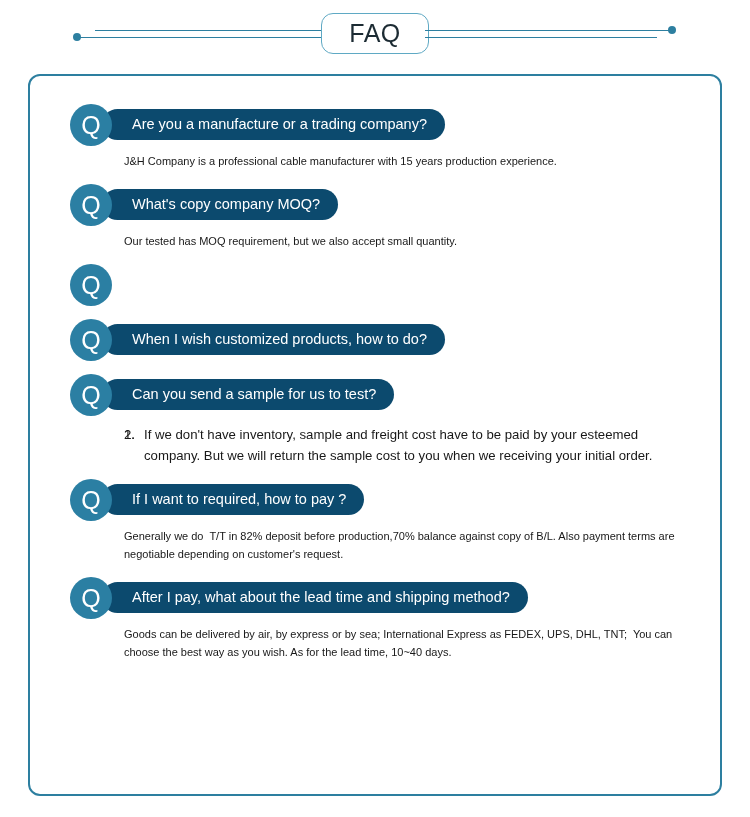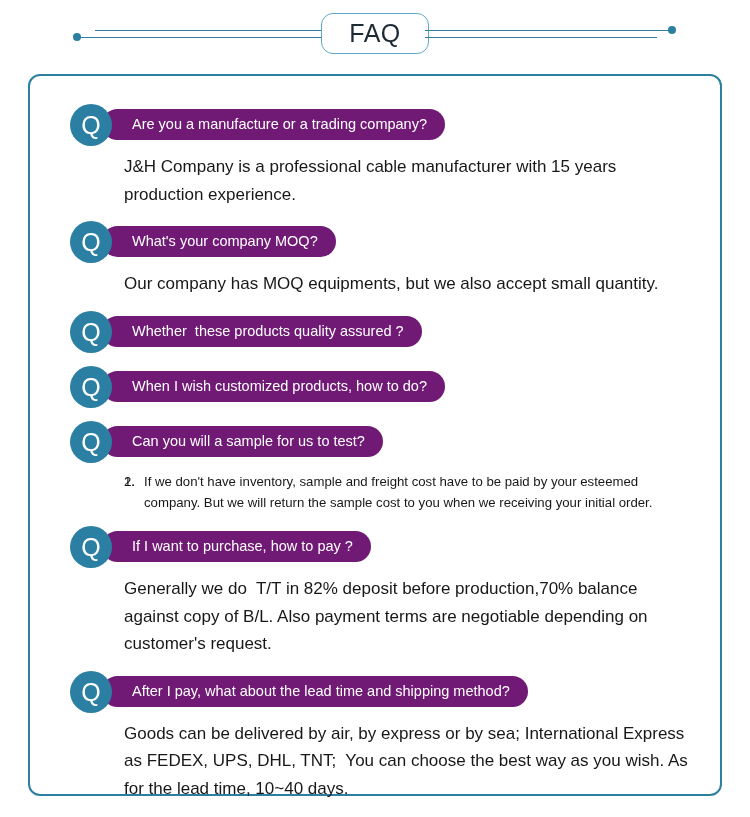--- a/index.html
+++ b/index.html
@@ -103,32 +103,32 @@
     font-size: 25px;
     line-height: 42px;
     text-align: center;
     z-index: 2;
   }
   .q-pill {
     position: absolute;
     left: 32px;
     top: 5px;
     height: 31px;
-    background: #701a75;
+    background: #0c4a6e;
     border-radius: 16px;
     color: #ffffff;
     font-size: 14.5px;
     line-height: 31px;
     padding: 0 18px 0 30px;
     white-space: pre;
     z-index: 1;
   }
   .answer {
     margin: 7px 0 0 54px;
-    font-size: 17px;
+    font-size: 11px;
     line-height: 1.62;
     color: #181818;
     white-space: pre-wrap;
   }
   .answer-list {
     margin: 8px 0 0 54px;
     padding: 0;
     list-style: none;
     font-size: 13.2px;
     line-height: 1.62;
@@ -167,59 +167,58 @@
       <div class="q-row">
         <div class="q-badge">Q</div>
         <div class="q-pill">Are you a manufacture or a trading company?</div>
       </div>
       <div class="answer">J&amp;H Company is a professional cable manufacturer with 15 years production experience.</div>
     </div>
 
     <div class="faq-item">
       <div class="q-row">
         <div class="q-badge">Q</div>
-        <div class="q-pill">What's your company MOQ?</div>
-      </div>
-      <div class="answer">Our company has MOQ equipments, but we also accept small quantity.</div>
-    </div>
-
-    <div class="faq-item">
-      <div class="q-row">
-        <div class="q-badge">Q</div>
-        <div class="q-pill">Whether  these products quality assured ?</div>
+        <div class="q-pill">What's copy company MOQ?</div>
+      </div>
+      <div class="answer">Our tested has MOQ requirement, but we also accept small quantity.</div>
+    </div>
+
+    <div class="faq-item">
+      <div class="q-row">
+        <div class="q-badge">Q</div>
       </div>
     </div>
 
     <div class="faq-item">
       <div class="q-row">
         <div class="q-badge">Q</div>
         <div class="q-pill">When I wish customized products, how to do?</div>
       </div>
     </div>
 
     <div class="faq-item">
       <div class="q-row">
         <div class="q-badge">Q</div>
-        <div class="q-pill">Can you will a sample for us to test?</div>
+        <div class="q-pill">Can you send a sample for us to test?</div>
       </div>
       <ul class="answer-list">
         <li>
           <span class="num">1.</span>
         </li>
         <li>
           <span class="num">2.</span>
           <span>If we don't have inventory, sample and freight cost have to be paid by your esteemed company. But we will return the sample cost to you when we receiving your initial order.</span>
         </li>
       </ul>
     </div>
 
     <div class="faq-item">
       <div class="q-row">
         <div class="q-badge">Q</div>
-        <div class="q-pill">If I want to purchase, how to pay ?</div>
+        <div class="q-pill">If I want to required, how to pay ?</div>
       </div>
       <div class="answer">Generally we do  T/T in 82% deposit before production,70% balance against copy of B/L. Also payment terms are negotiable depending on customer's request.</div>
     </div>
 
     <div class="faq-item">
       <div class="q-row">
         <div class="q-badge">Q</div>
         <div class="q-pill">After I pay, what about the lead time and shipping method?</div>
       </div>
       <div class="answer">Goods can be delivered by air, by express or by sea; International Express as FEDEX, UPS, DHL, TNT;  You can choose the best way as you wish. As for the lead time, 10~40 days.</div>

